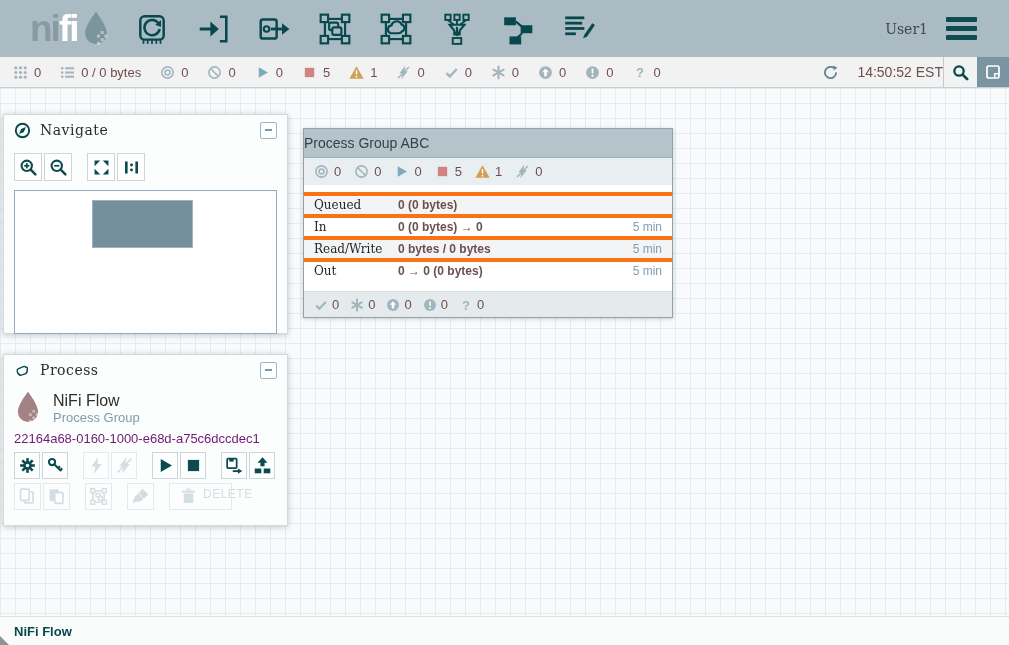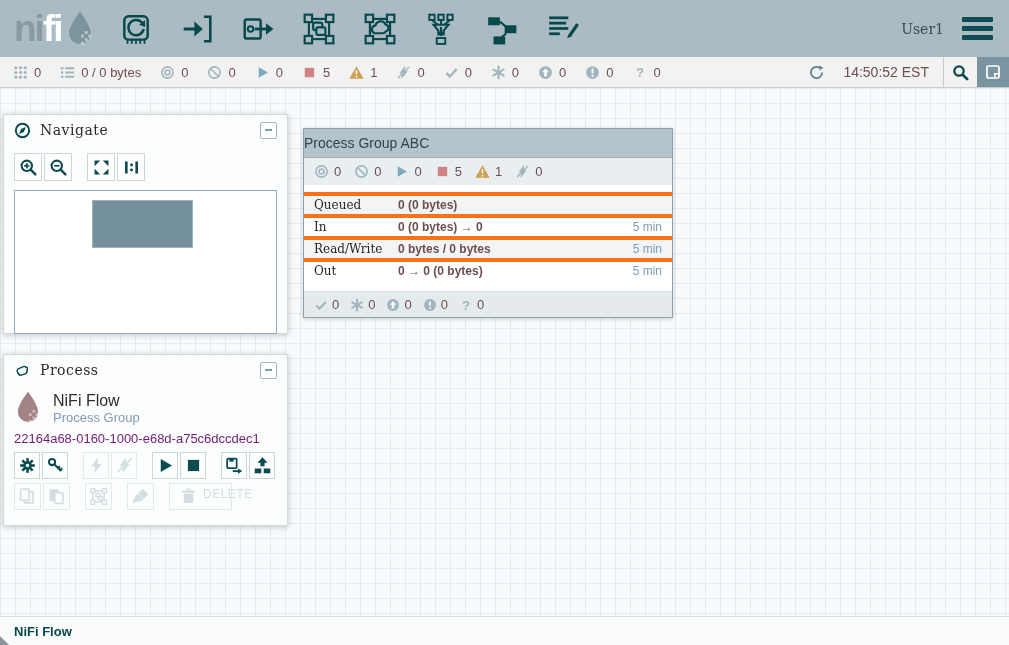--- a/index.html
+++ b/index.html
@@ -5,21 +5,21 @@
   html,body{margin:0;padding:0;}
   body{
     width:1009px;height:645px;overflow:hidden;position:relative;
     font-family:"Liberation Sans","DejaVu Sans",sans-serif;
     background:#f9fafb;
   }
   svg{display:block;width:100%;height:100%;}
   .app{position:absolute;inset:0;display:flex;flex-direction:column;}
 
   
-  .topbar{height:57px;background:#aabbc3;display:flex;align-items:center;padding:0 14px;flex:none;}
+  .topbar{height:57px;background:#aabbc3;display:flex;align-items:center;padding:0 30px;flex:none;}
   .logo{display:flex;align-items:center;margin-right:24px;}
   .logo-text{font-size:37px;font-weight:bold;letter-spacing:-2px;line-height:1;}
   .logo-ni{color:#8a9aa2;}
   .logo-fi{color:#ffffff;}
   .logo-drop{width:30px;height:38px;color:#7b949e;margin-left:3px;}
   .toolbar{display:flex;align-items:center;gap:27px;}
   .tool-icon{width:34px;height:34px;color:#07484c;cursor:pointer;}
   .top-right{margin-left:auto;display:flex;align-items:center;gap:16px;}
   .user-label{font-family:"DejaVu Serif","Liberation Serif",serif;font-size:14px;color:#3d4a51;}
   .hamburger{display:flex;flex-direction:column;gap:4px;cursor:pointer;padding:2px;}
@@ -29,21 +29,21 @@
   .statusbar{height:30px;background:#f2f2f2;border-bottom:1px solid #c8cfd3;display:flex;align-items:stretch;flex:none;font-size:13px;}
   .sb-left{display:flex;align-items:center;flex:1;padding-left:13px;overflow:hidden;}
   .stat-item{display:flex;align-items:center;gap:6px;margin-right:19px;flex:none;}
   .stat-icon{width:15px;height:15px;display:inline-block;}
   .stat-value{color:#6e4f4f;}
   .ic-dim{color:#a2b5bf;}
   .ic-run{color:#7fa8c1;}
   .ic-stop{color:#d18384;}
   .ic-warn{color:#cf9f52;}
   .q-glyph{font-weight:bold;font-size:13px;line-height:15px;display:block;text-align:center;}
-  .sb-time{display:flex;align-items:center;gap:19px;margin-right:14px;}
+  .sb-time{display:flex;align-items:center;gap:19px;margin-right:0;}
   .sb-time .refresh{width:15px;height:15px;color:#5b8291;}
   .sb-time .time-text{color:#6e4f4f;font-size:14px;}
   .sb-search{width:33px;border-left:1px solid #c4cbd0;display:flex;align-items:center;justify-content:center;color:#0b4a4f;cursor:pointer;background:#f2f2f2;}
   .sb-search span{width:17px;height:17px;}
   .sb-panel{width:32px;background:#7a95a1;display:flex;align-items:center;justify-content:center;cursor:pointer;color:#fff;}
   .sb-panel span{width:16px;height:16px;}
 
   
   .canvas{position:relative;flex:1;background-color:#f9fafb;
     background-image:linear-gradient(to right,#e7ebee 1px,transparent 1px),

